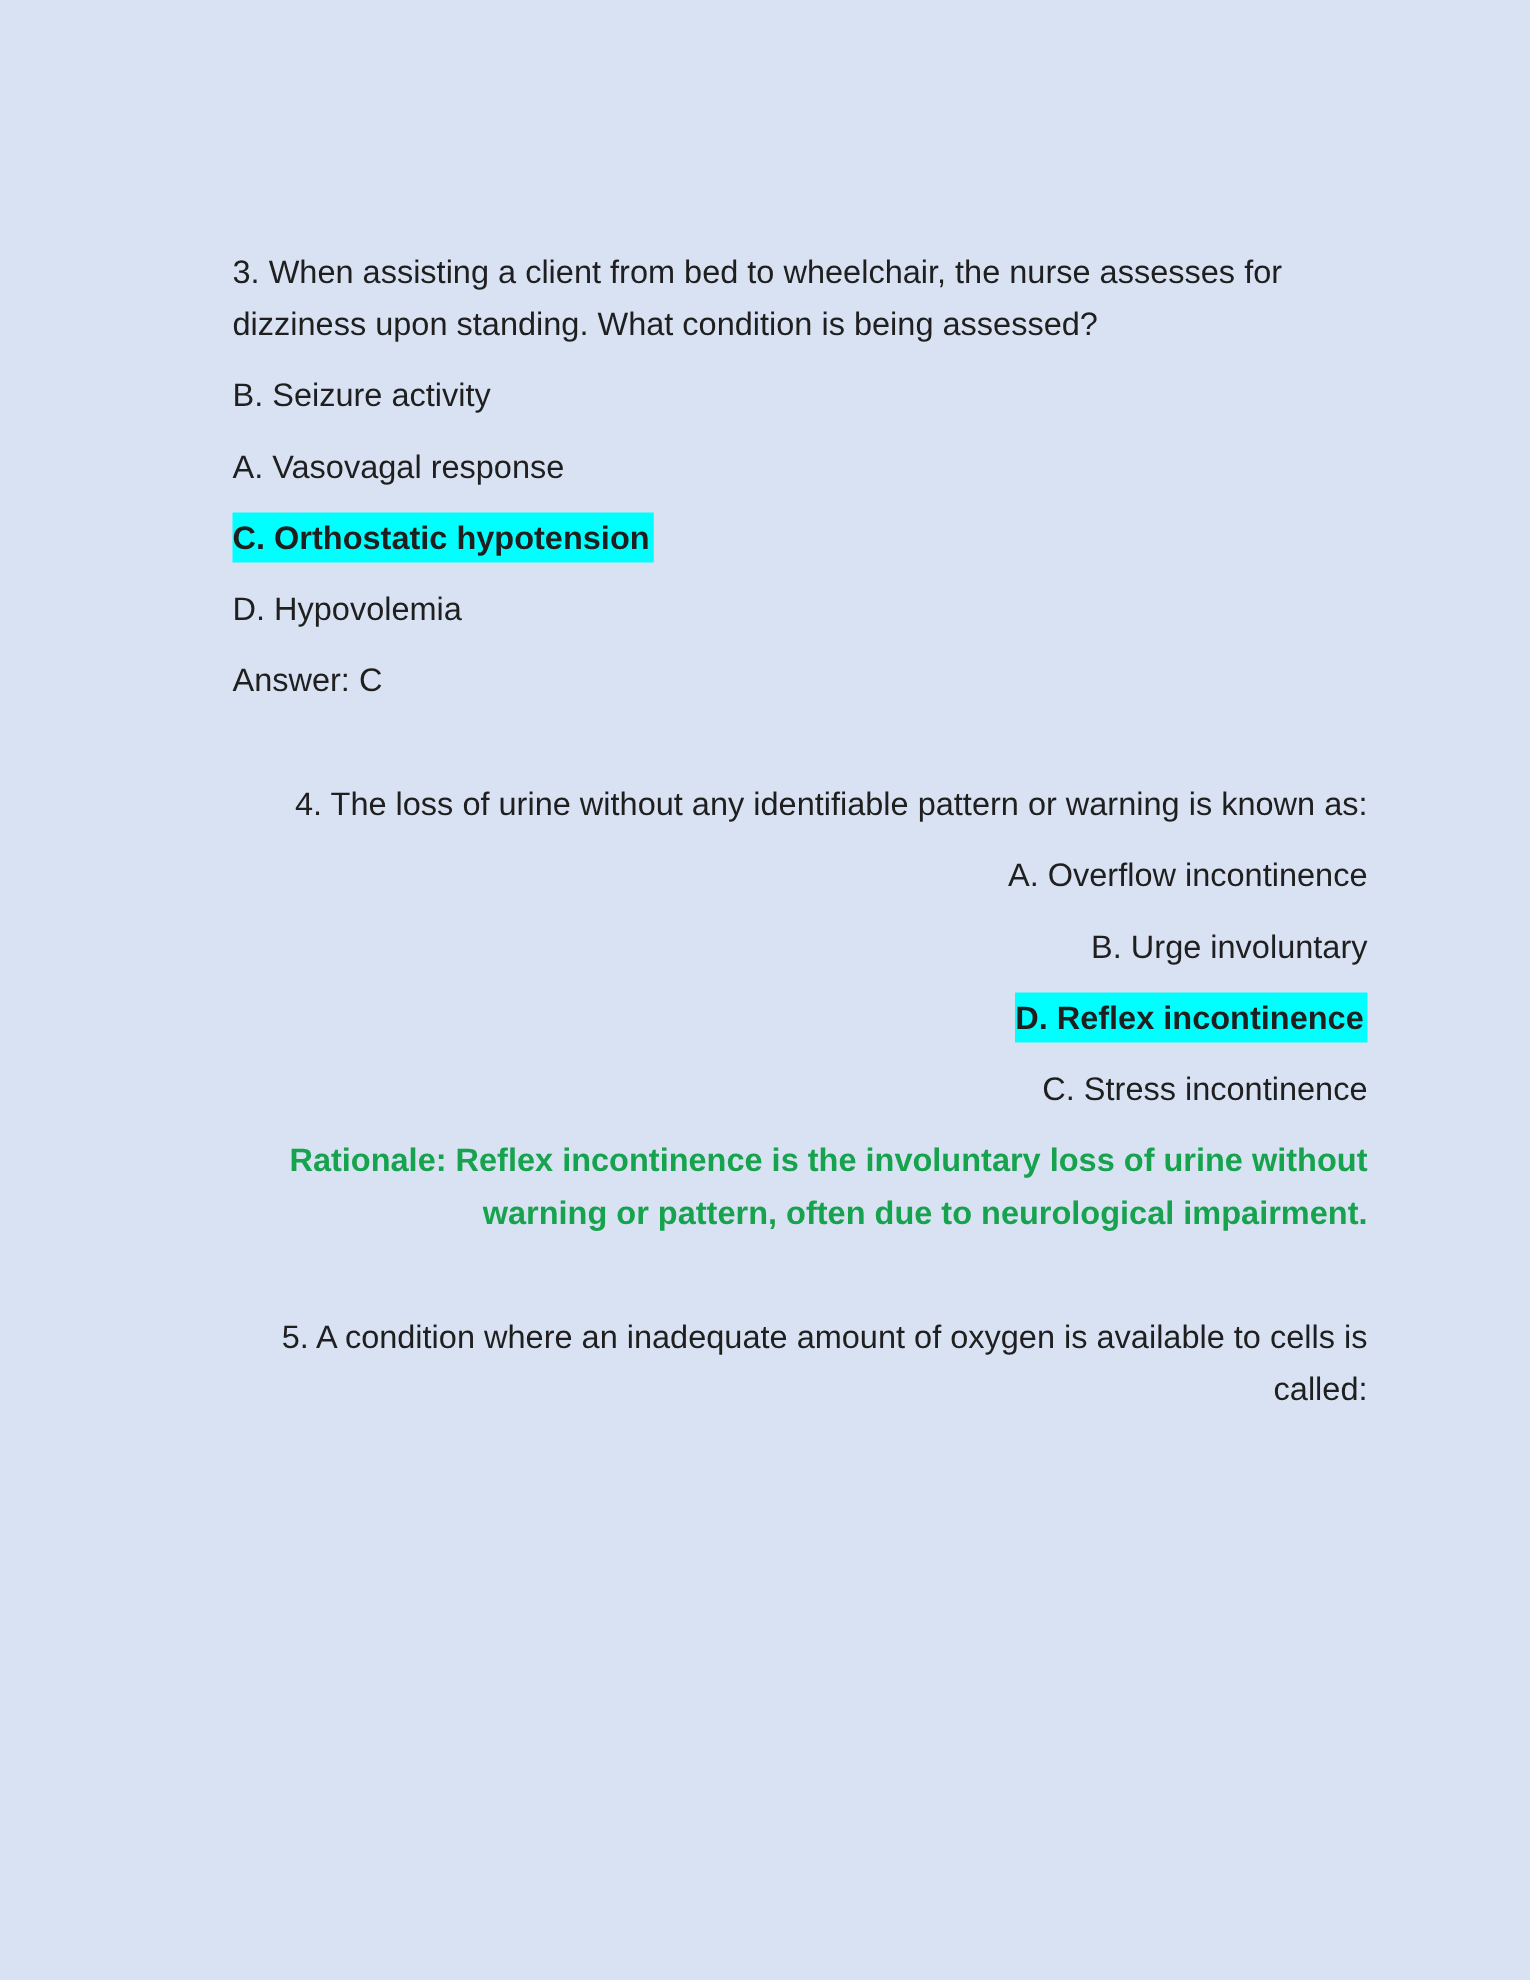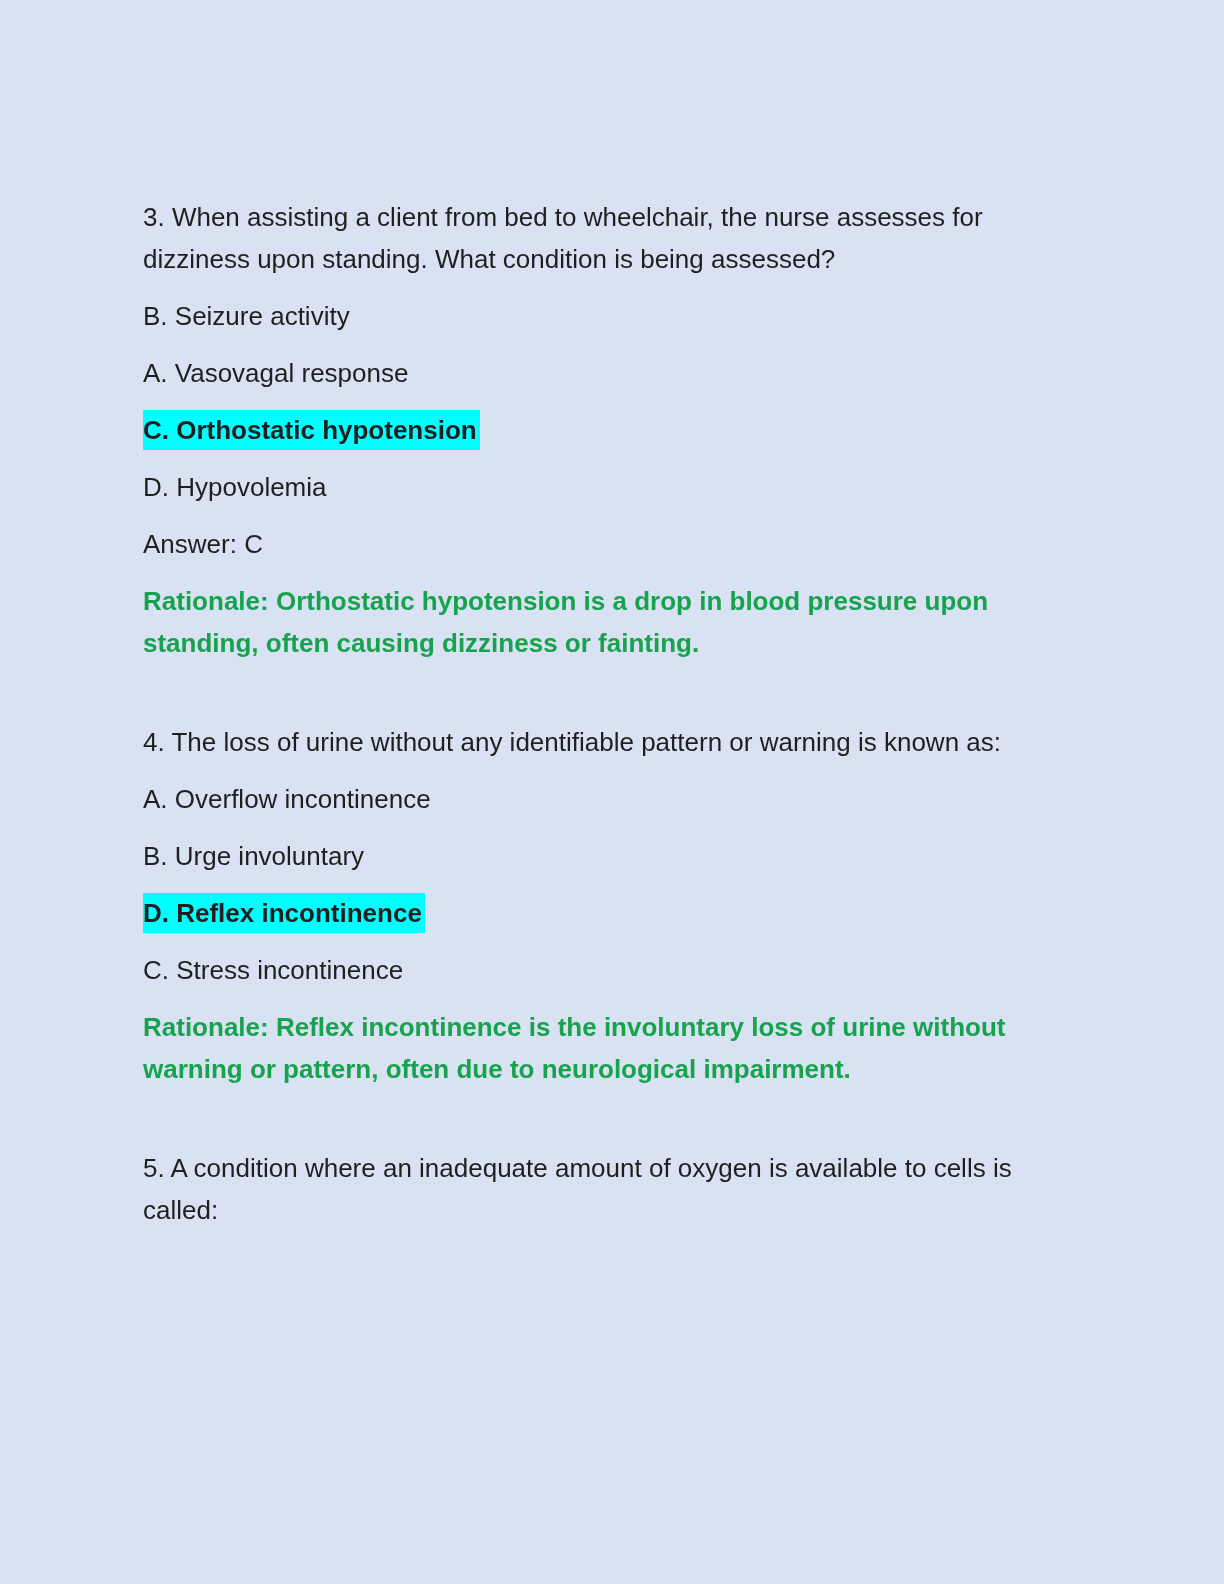--- a/index.html
+++ b/index.html
@@ -18,28 +18,30 @@
     font-family: "Liberation Sans", "DejaVu Sans", sans-serif;
     color: var(--text-color);
   }
   .page {
     width: 1224px;
     min-height: 1584px;
     padding: 196px 130px 120px 143px;
   }
   .content {
     max-width: 955px;
+    margin-left: 43px;
   }
   p {
     font-size: 26px;
     line-height: 42px;
     margin: 0 0 15px 0;
   }
   .question + .question {
     margin-top: 57px;
+    text-align: right;
   }
   .option-hl {
     font-weight: bold;
     background: var(--highlight);
     padding: 5px 3px 5px 0;
     box-decoration-break: clone;
   }
   .rationale {
     font-weight: bold;
     color: var(--rationale);
@@ -51,21 +53,20 @@
 <main class="page">
   <div class="content">
 
     <section class="question">
       <p class="q-text">3. When assisting a client from bed to wheelchair, the nurse assesses for dizziness upon standing. What condition is being assessed?</p>
       <p class="option"><span>B. Seizure activity</span></p>
       <p class="option"><span>A. Vasovagal response</span></p>
       <p class="option"><span class="option-hl">C. Orthostatic hypotension</span></p>
       <p class="option"><span>D. Hypovolemia</span></p>
       <p class="answer">Answer: C</p>
-      <p class="rationale">Rationale: Orthostatic hypotension is a drop in blood pressure upon standing, often causing dizziness or fainting.</p>
     </section>
 
     <section class="question">
       <p class="q-text">4. The loss of urine without any identifiable pattern or warning is known as:</p>
       <p class="option"><span>A. Overflow incontinence</span></p>
       <p class="option"><span>B. Urge involuntary</span></p>
       <p class="option"><span class="option-hl">D. Reflex incontinence</span></p>
       <p class="option"><span>C. Stress incontinence</span></p>
       <p class="rationale">Rationale: Reflex incontinence is the involuntary loss of urine without warning or pattern, often due to neurological impairment.</p>
     </section>

